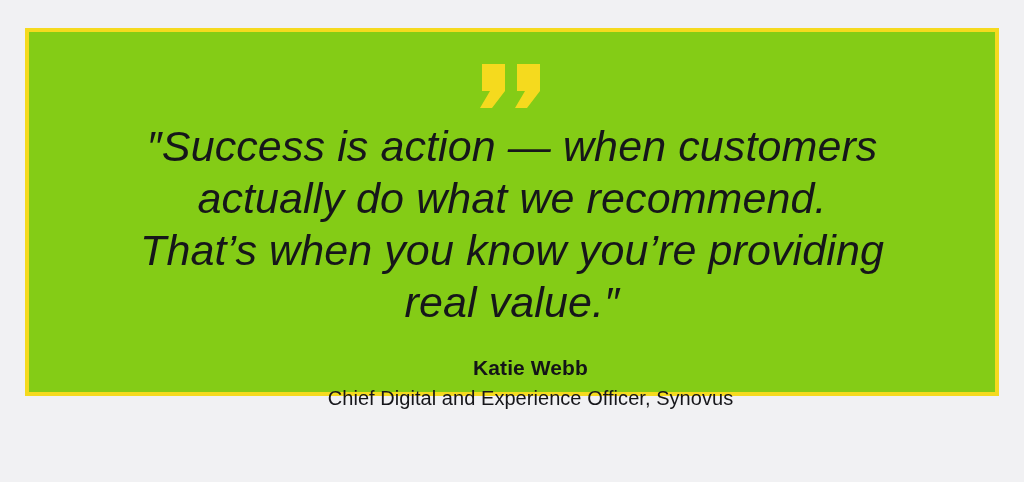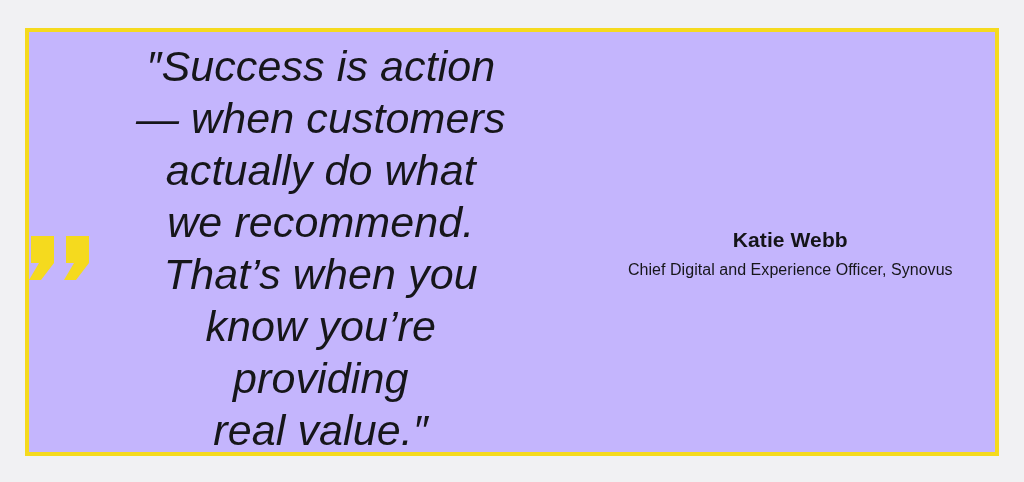--- a/index.html
+++ b/index.html
@@ -20,26 +20,26 @@
     height: 482px;
     box-sizing: border-box;
   }
 
   
   .quote-card {
     position: absolute;
     left: 25px;
     top: 28px;
     width: 974px;
-    height: 428px;
+    height: 368px;
     box-sizing: border-box;
-    background: #c4b5fd;
+    background: #84cc16;
     border: 4px solid #f5da1e;
     display: flex;
-    flex-direction: row;
+    flex-direction: column;
     align-items: center;
   }
 
   
   .quote-mark {
     margin-top: 32px;
     width: 64px;
     height: 44px;
     display: block;
     flex: none;
@@ -73,21 +73,21 @@
     font-family: "Liberation Sans", sans-serif;
     font-weight: bold;
     font-size: 21px;
     line-height: 28px;
     color: #141418;
     letter-spacing: 0.1px;
   }
   .attrib-role {
     font-family: "Liberation Sans", sans-serif;
     font-weight: 400;
-    font-size: 16px;
+    font-size: 20px;
     line-height: 28px;
     color: #16161a;
     letter-spacing: 0.05px;
     margin-top: 2px;
   }
 </style>
 </head>
 <body>
 
 <div id="stage">

